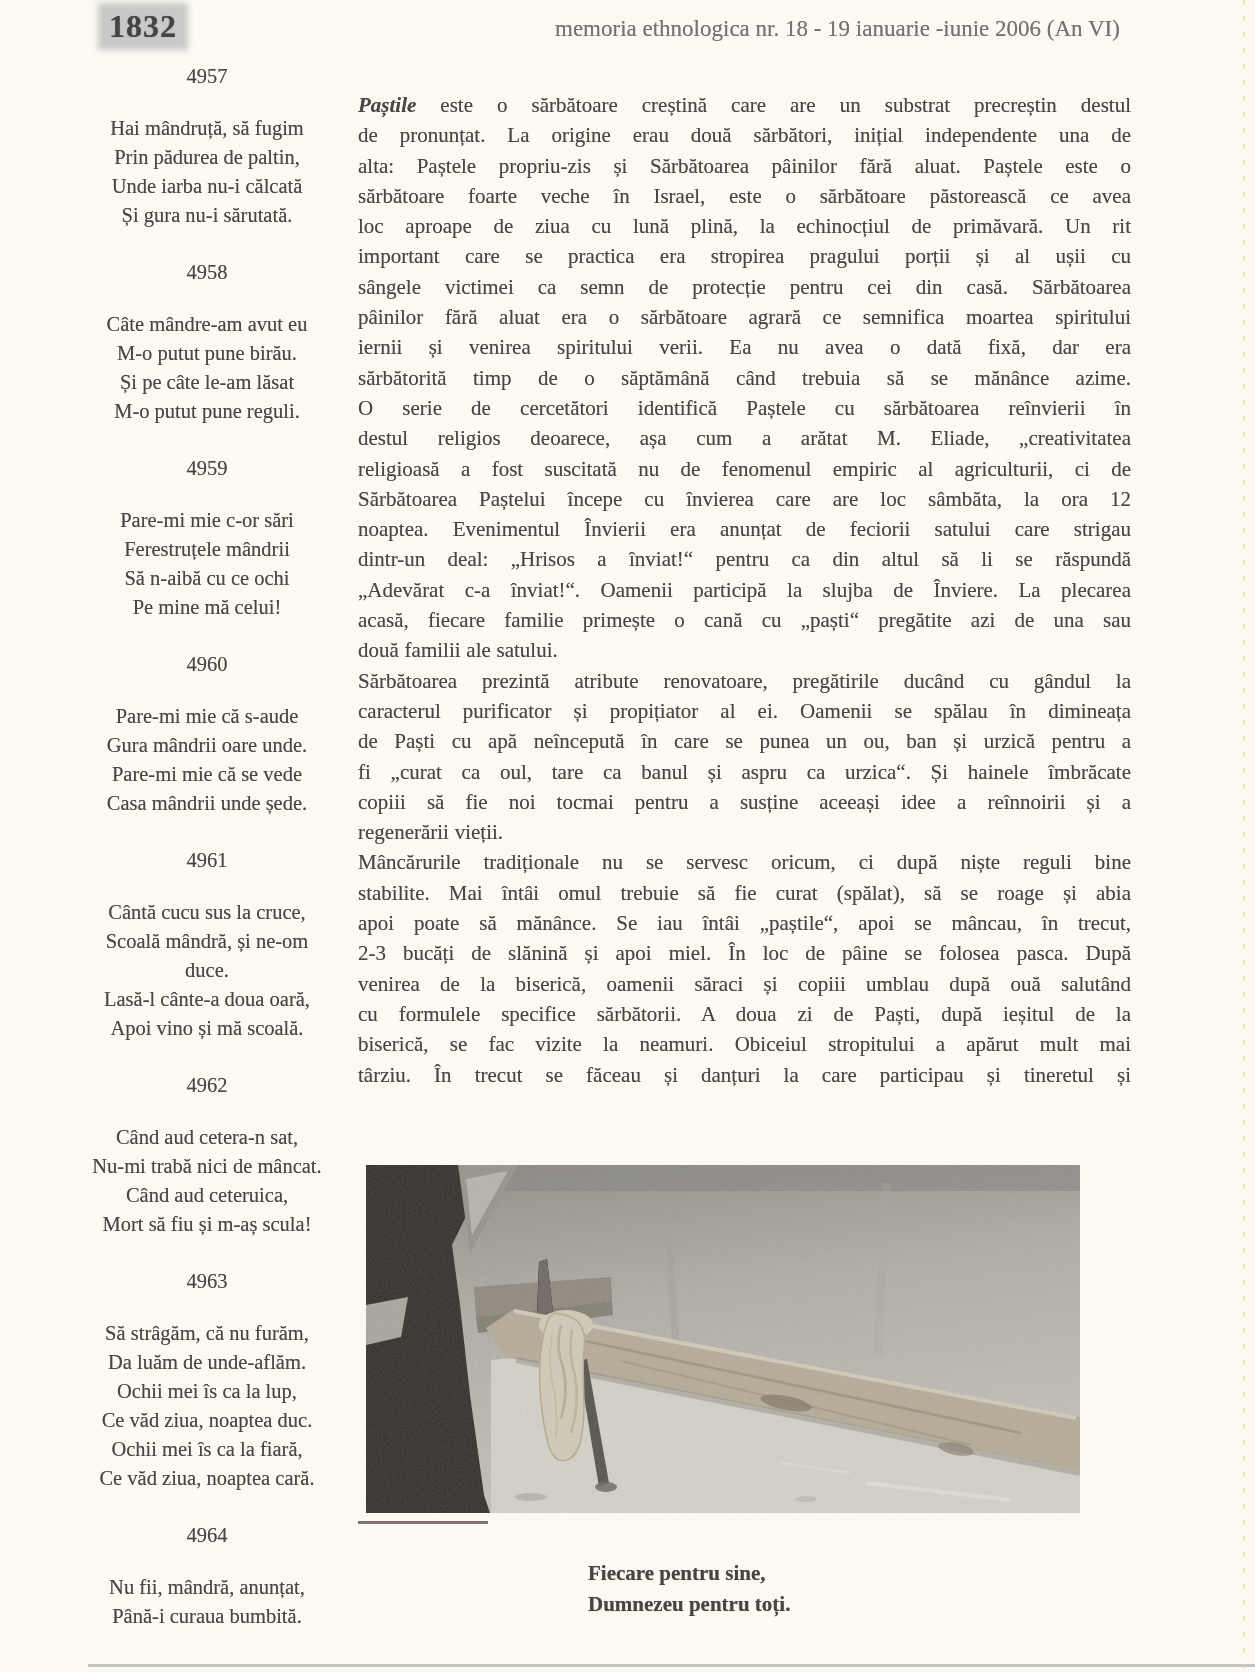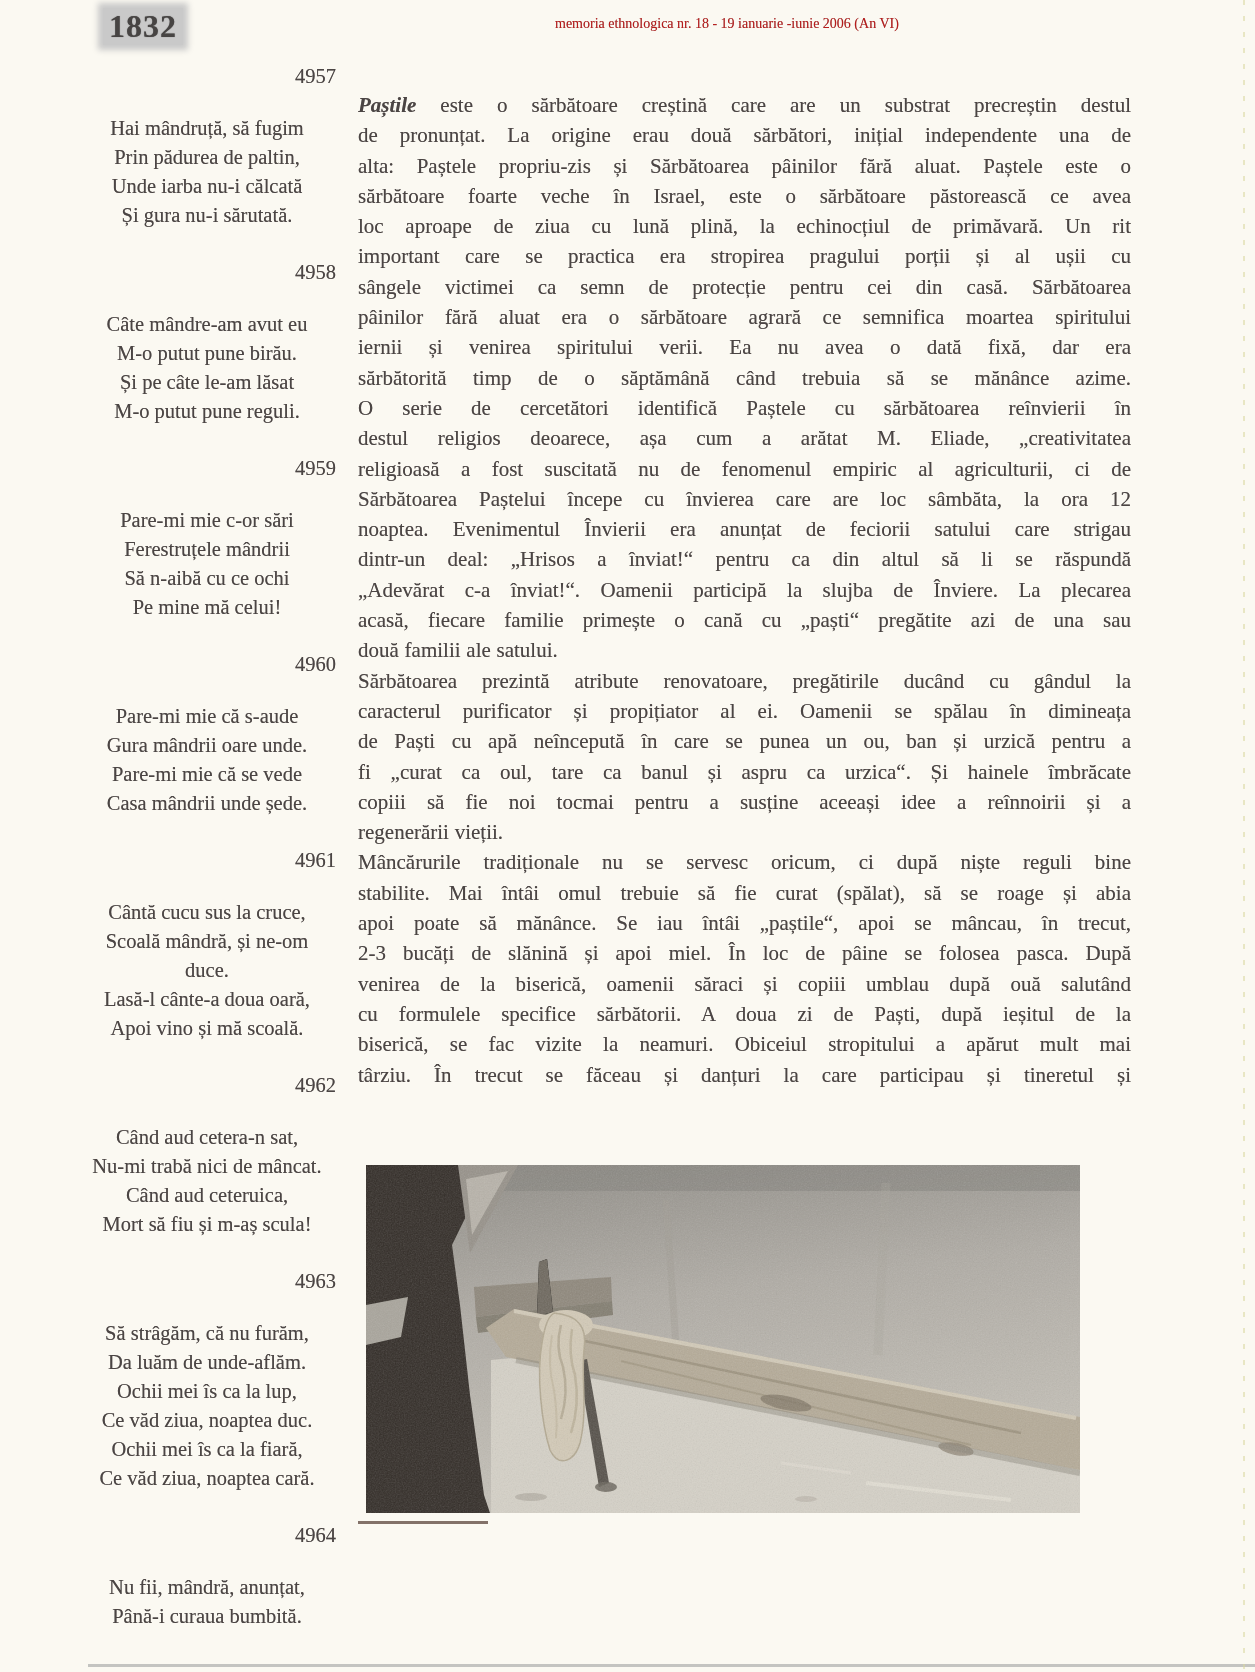--- a/index.html
+++ b/index.html
@@ -13,31 +13,31 @@
   
   .page-number{
     position:absolute;left:103px;top:8px;
     font-size:32px;font-weight:bold;color:#474443;
     background:#c9c9c9;box-shadow:0 0 6px 5px #c9c9c9;
     padding:0 6px;letter-spacing:1px;
     text-shadow:0 0 1px rgba(60,60,60,.6);
   }
   .journal-title{
     position:absolute;left:555px;top:16px;width:500px;
-    font-size:14px;color:#b91c1c;text-align:left;white-space:nowrap;
+    font-size:23px;color:#737373;text-align:left;white-space:nowrap;
     text-shadow:0 0 .6px rgba(80,74,72,.5);
   }
   
   .poems{
     position:absolute;left:78px;top:62px;width:258px;
     font-size:20.5px;line-height:29px;
     text-shadow:0 0 .6px rgba(75,69,68,.5);
   }
   .poem-group{margin:0 0 28px 0;}
-  .poem-number{text-align:right;margin:0 0 23px 0;}
+  .poem-number{text-align:center;margin:0 0 23px 0;}
   .poem-line{white-space:nowrap;text-align:center;}
   
   .article{
     position:absolute;left:358px;top:90px;width:773px;
     font-size:21px;line-height:30.3px;
     text-shadow:0 0 .6px rgba(75,69,68,.5);
   }
   .t-line{
     text-align:justify;text-align-last:justify;
     height:30.3px;overflow:visible;word-spacing:.5px;
@@ -228,16 +228,20 @@
       <path d="M195,160 q-6,22 2,42 q6,26 -2,52" stroke="#b7ad97" stroke-width="2.5" fill="none"></path>
       <path d="M206,164 q-4,26 3,46 q5,30 -4,58" stroke="#beb49d" stroke-width="2.5" fill="none"></path>
       <path d="M186,170 q-5,30 2,55 q4,28 2,48" stroke="#c6bca6" stroke-width="2" fill="none"></path>
 
       <rect x="0" y="0" width="714" height="348" filter="url(#grain)" opacity="0.2"></rect>
     </svg>
   </div>
 
   <div class="footnote-rule"></div>
 
+  <div class="caption">
+    <div>Fiecare pentru sine,</div>
+    <div>Dumnezeu pentru toți.</div>
+  </div>
 
   <div class="scan-bottom-line"></div>
   <div class="scan-right-edge"></div>
 </div>
 
 </body></html>

